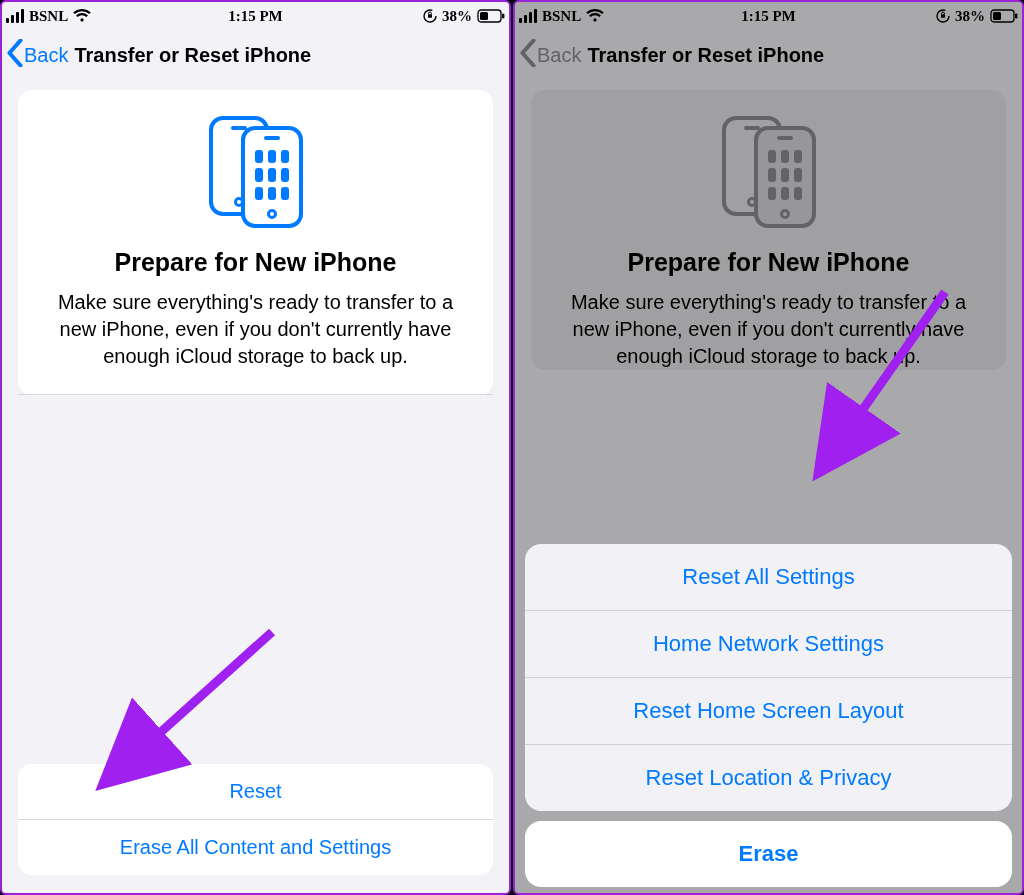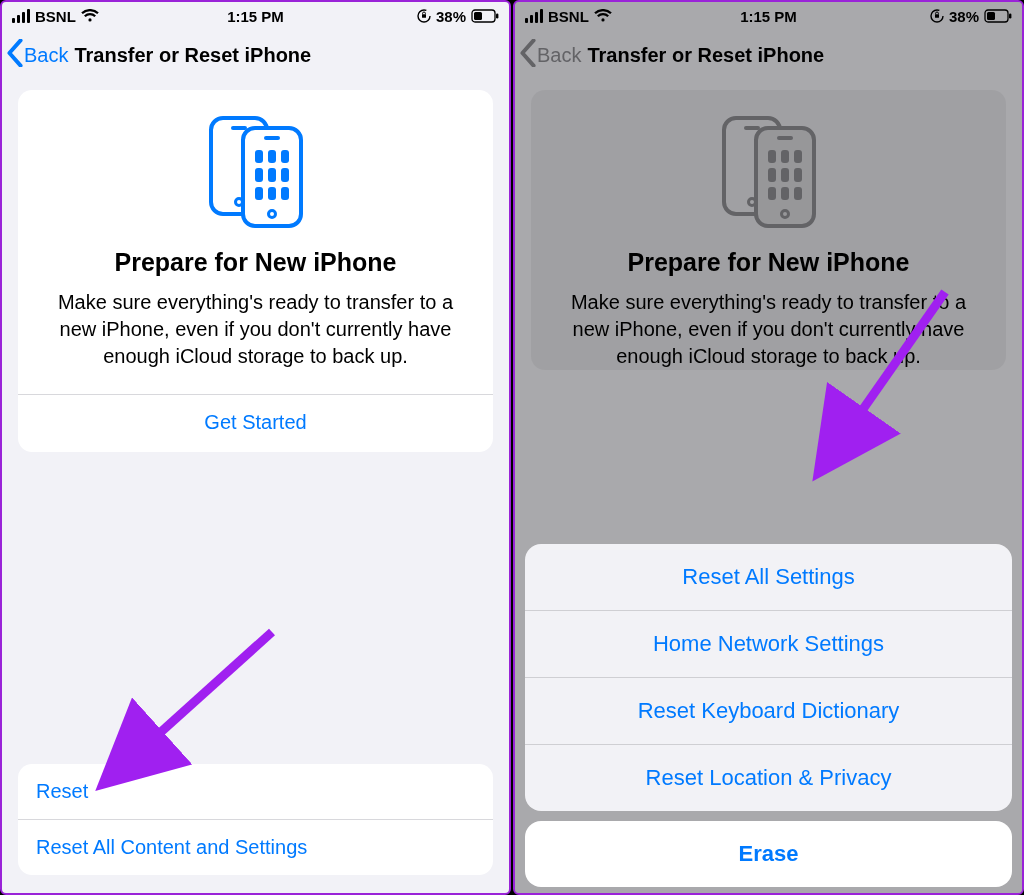--- a/index.html
+++ b/index.html
@@ -10,21 +10,21 @@
     border:2px solid #9a23d8; border-radius:6px; background:#f2f2f7;
   }
   .phone.right { margin-left:2px; }
   .phone.right .scrim {
     position:absolute; inset:0; background:rgba(0,0,0,.30); z-index:5;
     pointer-events:none;
   }
 
   
   .statusbar { height:28px; display:flex; align-items:center; justify-content:space-between;
-    padding:0 10px; font-size:15px; font-weight:600; color:#000; position:relative; z-index:6;}
+    padding:0 4px; font-size:15px; font-weight:600; color:#000; position:relative; z-index:6;font-family:Liberation Serif, serif;}
   .sb-left, .sb-right { display:flex; align-items:center; gap:5px;}
   .sb-center { position:absolute; left:0; right:0; text-align:center; font-weight:700;}
   .signal { display:flex; align-items:flex-end; gap:2px;}
   .signal i { width:3px; background:#000; display:block; border-radius:1px;}
   .signal i:nth-child(1){height:5px;} .signal i:nth-child(2){height:8px;}
   .signal i:nth-child(3){height:11px;} .signal i:nth-child(4){height:14px;}
   .wifi svg, .battery svg, .lock-rot svg { display:block; }
 
   
   .navbar { height:50px; display:flex; align-items:center; position:relative; z-index:2;}
@@ -38,21 +38,21 @@
   .content { padding:10px 16px 0 16px; position:relative; z-index:2;}
   .card { background:#fff; border-radius:14px; padding:22px 18px 0 18px; text-align:center; }
   .card-title { font-size:25px; font-weight:700; margin-top:12px;}
   .card-desc  { font-size:20px; color:#000; margin-top:12px; line-height:1.35; padding:0 2px;}
   .card-divider { height:1px; background:#d8d8dc; margin:24px -18px 0 -18px;}
   .get-started { color:#007aff; font-size:20px; font-weight:400; padding:16px 0 18px 0;}
 
   
   .bottom-list { position:absolute; left:16px; right:16px; bottom:18px; background:#fff;
      border-radius:14px; overflow:hidden; z-index:2;}
-  .row { padding:16px 18px; color:#007aff; font-size:20px; text-align:left;}
+  .row { padding:16px 18px; color:#007aff; font-size:20px; text-align:center;}
   .row + .row { border-top:1px solid #d8d8dc;}
 
   
   .sheet { position:absolute; left:10px; right:10px; bottom:6px; z-index:10;}
   .sheet-block { background:rgba(245,245,248,.97); border-radius:16px; overflow:hidden; margin-bottom:10px;margin-top:40px;}
   .sheet-item { text-align:center; color:#007aff; font-size:22px; padding:20px 0;}
   .sheet-item + .sheet-item { border-top:1px solid #cfcfd3;}
   .sheet-cancel { background:#fff; border-radius:16px; text-align:center; color:#007aff;
      font-size:22px; font-weight:600; padding:20px 0;}
 
@@ -147,27 +147,26 @@
                 <i></i>
                 <i></i>
                 <i></i>
               </span>
               <span class="home"></span>
             </span>
         </span>
         <div class="card-title">Prepare for New iPhone</div>
         <div class="card-desc">Make sure everything's ready to transfer to a new iPhone, even if you don't currently have enough iCloud storage to back up.</div>
         <div class="card-divider"></div>
-        <div class="get-started">Get Started</div>
       </div>
     </div>
 
     <div class="bottom-list">
       <div class="row">Reset</div>
-      <div class="row">Reset All Content and Settings</div>
+      <div class="row">Erase All Content and Settings</div>
     </div>
 
     <div class="arrow" style="left:100px; top:620px;">
       <svg width="200" height="170">
           <defs>
             <marker id="ah1" markerWidth="10" markerHeight="10" refX="6" refY="5" orient="auto">
               <path d="M0 0L10 5L0 10z" fill="#a020f0"></path>
             </marker>
           </defs>
       <line x1="170" y1="10" x2="20" y2="145" stroke="#a020f0" stroke-width="9" marker-end="url(#ah1)"></line>
@@ -250,21 +249,21 @@
         <div class="card-desc">Make sure everything's ready to transfer to a new iPhone, even if you don't currently have enough iCloud storage to back up.</div>
       </div>
     </div>
 
     <div class="scrim"></div>
 
     <div class="sheet">
       <div class="sheet-block">
         <div class="sheet-item">Reset All Settings</div>
         <div class="sheet-item">Home Network Settings</div>
-        <div class="sheet-item">Reset Keyboard Dictionary</div>
+        <div class="sheet-item">Reset Home Screen Layout</div>
         <div class="sheet-item">Reset Location &amp; Privacy</div>
       </div>
       <div class="sheet-cancel">Erase</div>
     </div>
 
     <div class="arrow" style="left:300px; top:280px;">
       <svg width="160" height="200">
           <defs>
             <marker id="ah2" markerWidth="10" markerHeight="10" refX="6" refY="5" orient="auto">
               <path d="M0 0L10 5L0 10z" fill="#a020f0"></path>

